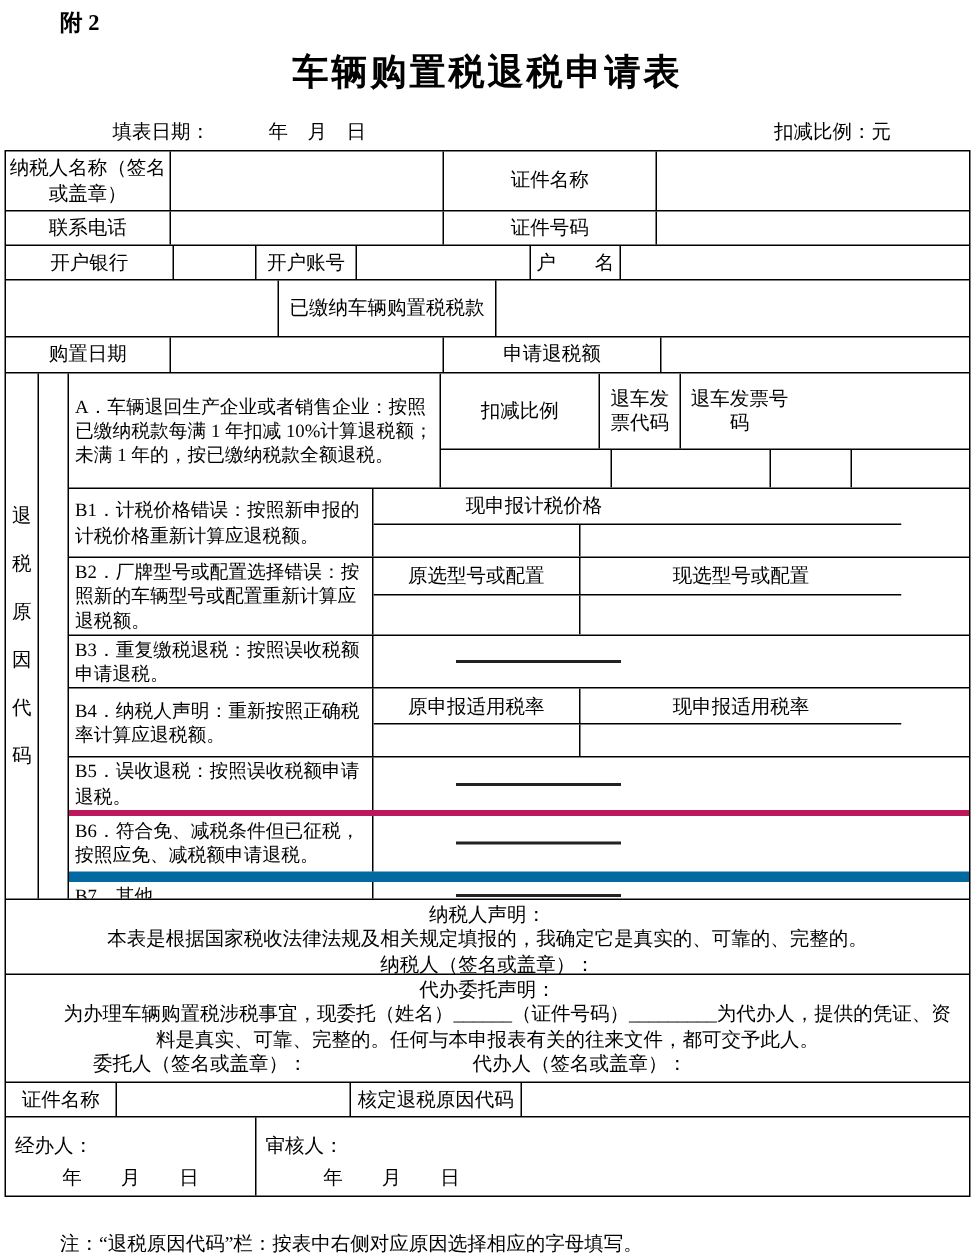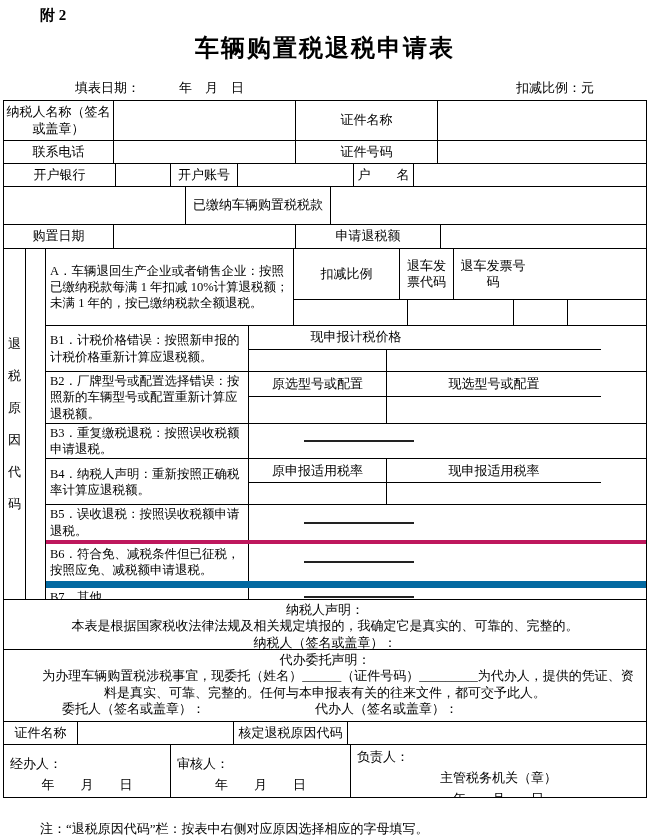--- a/index.html
+++ b/index.html
@@ -229,24 +229,19 @@
 
     <div class="r" style="height:52px">
       <div class="botcell" style="width:167px">
         <div>经办人：</div>
         <div class="ymd">年　　月　　日</div>
       </div>
       <div class="botcell" style="width:180px">
         <div>审核人：</div>
         <div class="ymd">年　　月　　日</div>
       </div>
-      <div class="botcell" style="width:295px; justify-content:space-between">
-        <div>负责人：</div>
-        <div class="ymd">主管税务机关（章）</div>
-        <div class="ymd">年　　月　　日</div>
-      </div>
     </div>
 
   </div>
 
   <div class="footnote">注：“退税原因代码”栏：按表中右侧对应原因选择相应的字母填写。</div>
 
 </div>
 
 </body></html>

